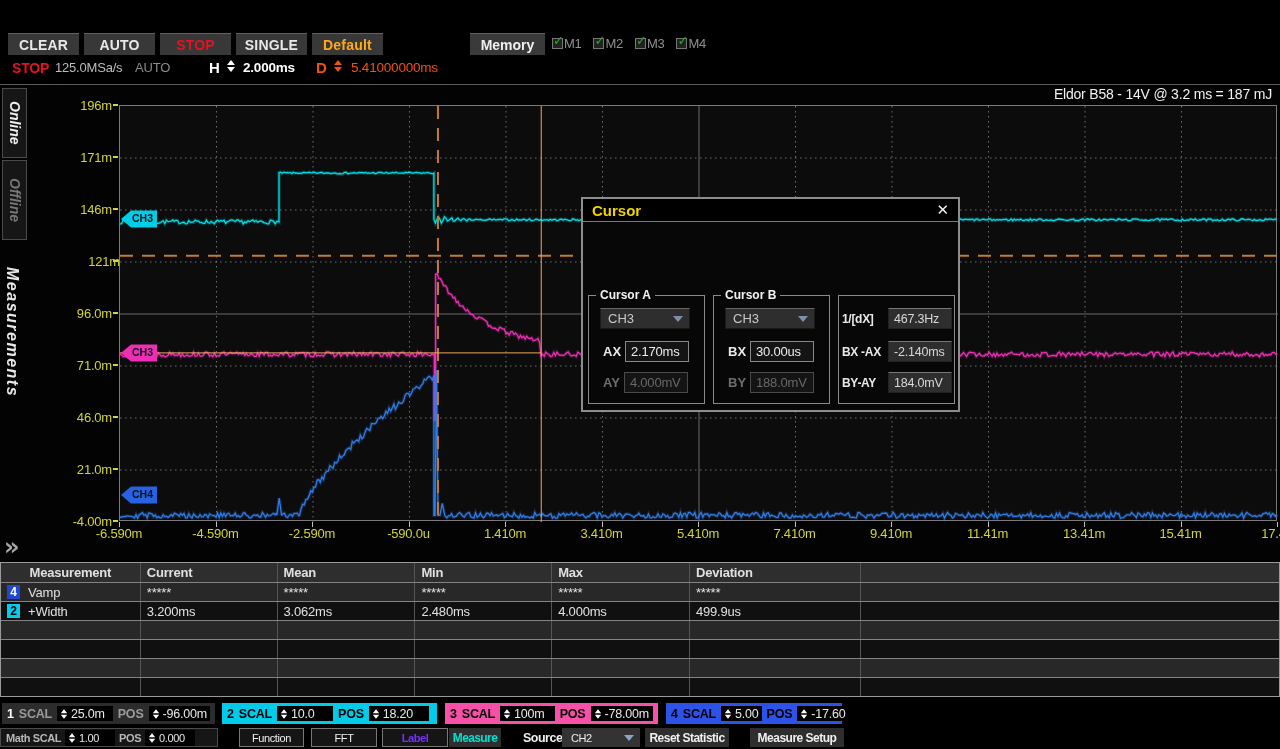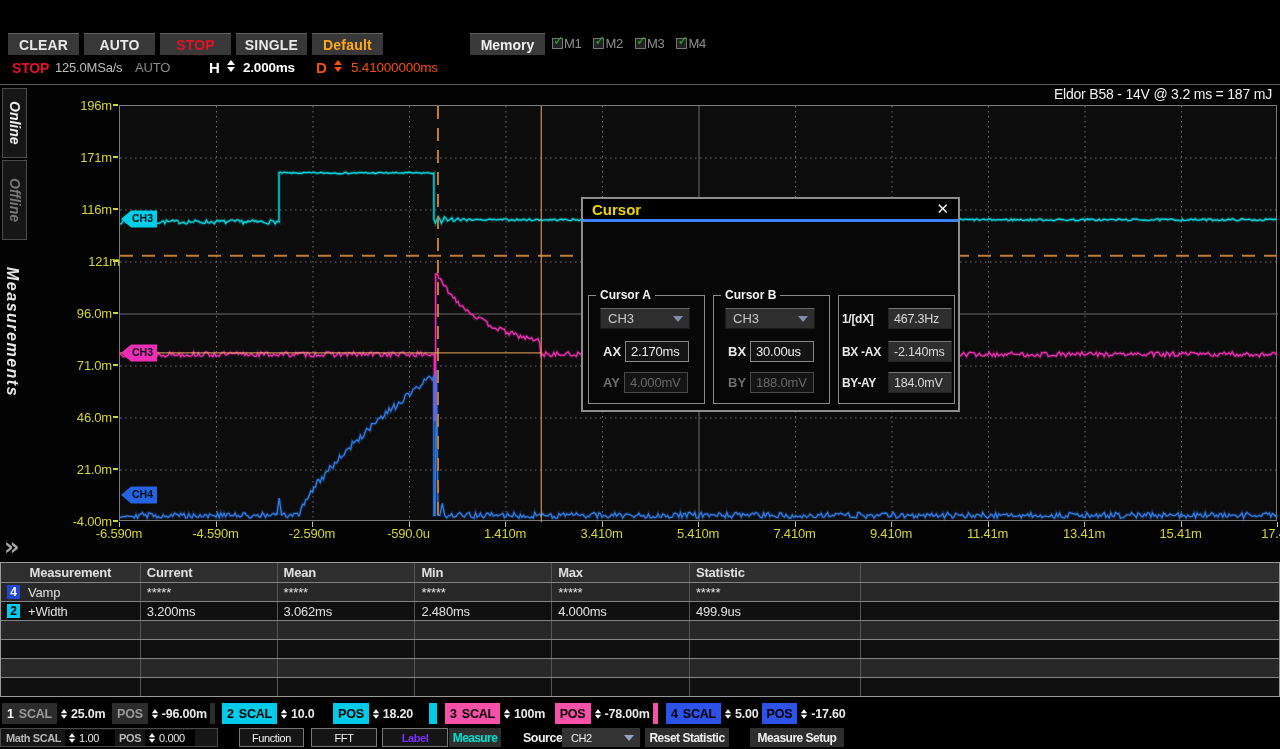--- a/index.html
+++ b/index.html
@@ -40,30 +40,30 @@
 #mtable{position:absolute;left:0;top:562px;width:1280px;border:1px solid #9a9a9a}
 .trow{display:flex;height:19px;border-top:1px solid #838383}
 .trow:first-child{border-top:none}
 .tcell{border-right:1px solid #555;height:100%;display:flex;align-items:center;padding:0 6px;font-size:13px;color:#e0e0e0;overflow:hidden;white-space:nowrap;letter-spacing:-.2px}
 .tcell:last-child{border-right:none}
 .thead{background:#2e2e2e;font-weight:bold}
 .badge{width:13px;height:14px;display:inline-flex;align-items:center;justify-content:center;font-size:12px;font-weight:bold;margin-right:8px;flex:none}
 
 #chbar{position:absolute;left:0;top:703px;width:1280px;height:21px;background:#000}
 .chblk{position:absolute;top:0;height:21px;display:flex;align-items:center;gap:5px;padding:0 5px;font-size:12.5px;font-weight:bold;letter-spacing:-.2px}
-.chblk .fld{background:#000;height:34px;display:flex;align-items:center;padding:4px 3px;font-weight:bold;color:#e8e8e8;font-size:12.5px}
+.chblk .fld{background:#000;height:15px;display:flex;align-items:center;padding:4px 3px;font-weight:normal;color:#e8e8e8;font-size:12.5px}
 .chblk .fld .spin{color:#fff;margin-right:3px;transform:scale(.8)}
 
 #botbar{position:absolute;left:0;top:727px;width:1280px;height:21px;background:#000}
 .bb-box{position:absolute;top:1px;height:19px;display:flex;align-items:center;justify-content:center;font-size:11px;letter-spacing:-.4px;white-space:nowrap}
 .btn3d{background:#151515;border:1px solid #787878;color:#f0f0f0}
 .btnflat{background:#2e2e2e;color:#f0f0f0;font-weight:bold;font-size:12px}
 
 #dialog{position:absolute;left:581px;top:197px;width:379px;height:215px;background:#070707;border:2px solid #8d8d8d;z-index:50}
-#dlg-title{height:23px;background:#000;border-bottom:3px solid #3b82f6;display:flex;align-items:center}
+#dlg-title{height:23px;background:#000;border-bottom:1px solid #3b82f6;display:flex;align-items:center}
 #dlg-title .t{color:#f0d400;font-weight:bold;font-size:15px;padding-left:9px}
 #dlg-close{margin-left:auto;margin-right:9px;color:#f0f0f0;font-size:15px;font-weight:bold;font-family:"DejaVu Sans",sans-serif}
 .grp{position:absolute;border:1px solid #8a8a8a}
 .grp .glab{position:absolute;top:-8px;left:7px;background:#070707;padding:0 4px;color:#f2f2f2;font-weight:bold;font-size:12px;line-height:14px;white-space:nowrap}
 .combo{position:absolute;width:90px;height:21px;background:#2e2e2e;border:1px solid #1a1a1a;border-top-color:#666;display:flex;align-items:center;color:#c8c8c8;font-size:13px;padding-left:7px}
 .combo .arr{margin-left:auto;margin-right:6px;width:0;height:0;border-left:5px solid transparent;border-right:5px solid transparent;border-top:6px solid #7e8fae}
 .frow{position:absolute;display:flex;align-items:center;gap:4px;font-size:13px;white-space:nowrap}
 .frow .lab{color:#e8e8e8;font-weight:bold}
 .frow .box{width:64px;height:21px;background:#141414;border:1px solid #888;color:#ececec;display:flex;align-items:center;padding-left:5px;font-size:13px;letter-spacing:-.2px}
 .frow.dis .lab{color:#6e6e6e}
@@ -181,21 +181,21 @@
           <polygon points="1,388.96 11,380.46 37,380.46 37,397.46 11,397.46" fill="#2563e2"></polygon>
           <text x="12" y="392.46" fill="#001018" font-size="10.5" font-weight="bold">CH4</text>
         </g>
       </svg>
   </div>
   <div id="ylabels">
       <span class="ylab" style="top: 13px; left: 62px;">196m</span>
       <i class="ytick" style="top: 19px; left: 113px;"></i>
       <span class="ylab" style="top: 65px; left: 62px;">171m</span>
       <i class="ytick" style="top: 71px; left: 113px;"></i>
-      <span class="ylab" style="top: 117px; left: 62px;">116m</span>
+      <span class="ylab" style="top: 117px; left: 62px;">146m</span>
       <i class="ytick" style="top: 123px; left: 113px;"></i>
       <span class="ylab" style="top: 169px; left: 70px;">121m</span>
       <i class="ytick" style="top: 175px; left: 113px;"></i>
       <span class="ylab" style="top: 221px; left: 62px;">96.0m</span>
       <i class="ytick" style="top: 227px; left: 113px;"></i>
       <span class="ylab" style="top: 273px; left: 62px;">71.0m</span>
       <i class="ytick" style="top: 279px; left: 113px;"></i>
       <span class="ylab" style="top: 325px; left: 62px;">46.0m</span>
       <i class="ytick" style="top: 331px; left: 113px;"></i>
       <span class="ylab" style="top: 377px; left: 62px;">21.0m</span>
@@ -234,21 +234,21 @@
   <div id="chev">»</div>
 </div>
 
 <div id="mtable">
     <div class="trow thead">
       <div class="tcell" style="width: 140px; justify-content: center;">Measurement</div>
       <div class="tcell" style="width: 137px;">Current</div>
       <div class="tcell" style="width: 138px; text-align: center;">Mean</div>
       <div class="tcell" style="width: 137px;">Min</div>
       <div class="tcell" style="width: 138px;">Max</div>
-      <div class="tcell" style="width: 171px;">Statistic</div>
+      <div class="tcell" style="width: 171px;">Deviation</div>
       <div class="tcell" style="width: 419px;"></div>
     </div>
     <div class="trow" style="background: rgb(40, 40, 40);">
       <div class="tcell" style="width: 140px;">
         <span class="badge" style="background: rgb(34, 71, 208); color: rgb(255, 255, 255);">4</span>
         <span>Vamp</span>
       </div>
       <div class="tcell" style="width: 137px;">*****</div>
       <div class="tcell" style="width: 138px;">*****</div>
       <div class="tcell" style="width: 137px;">*****</div>

